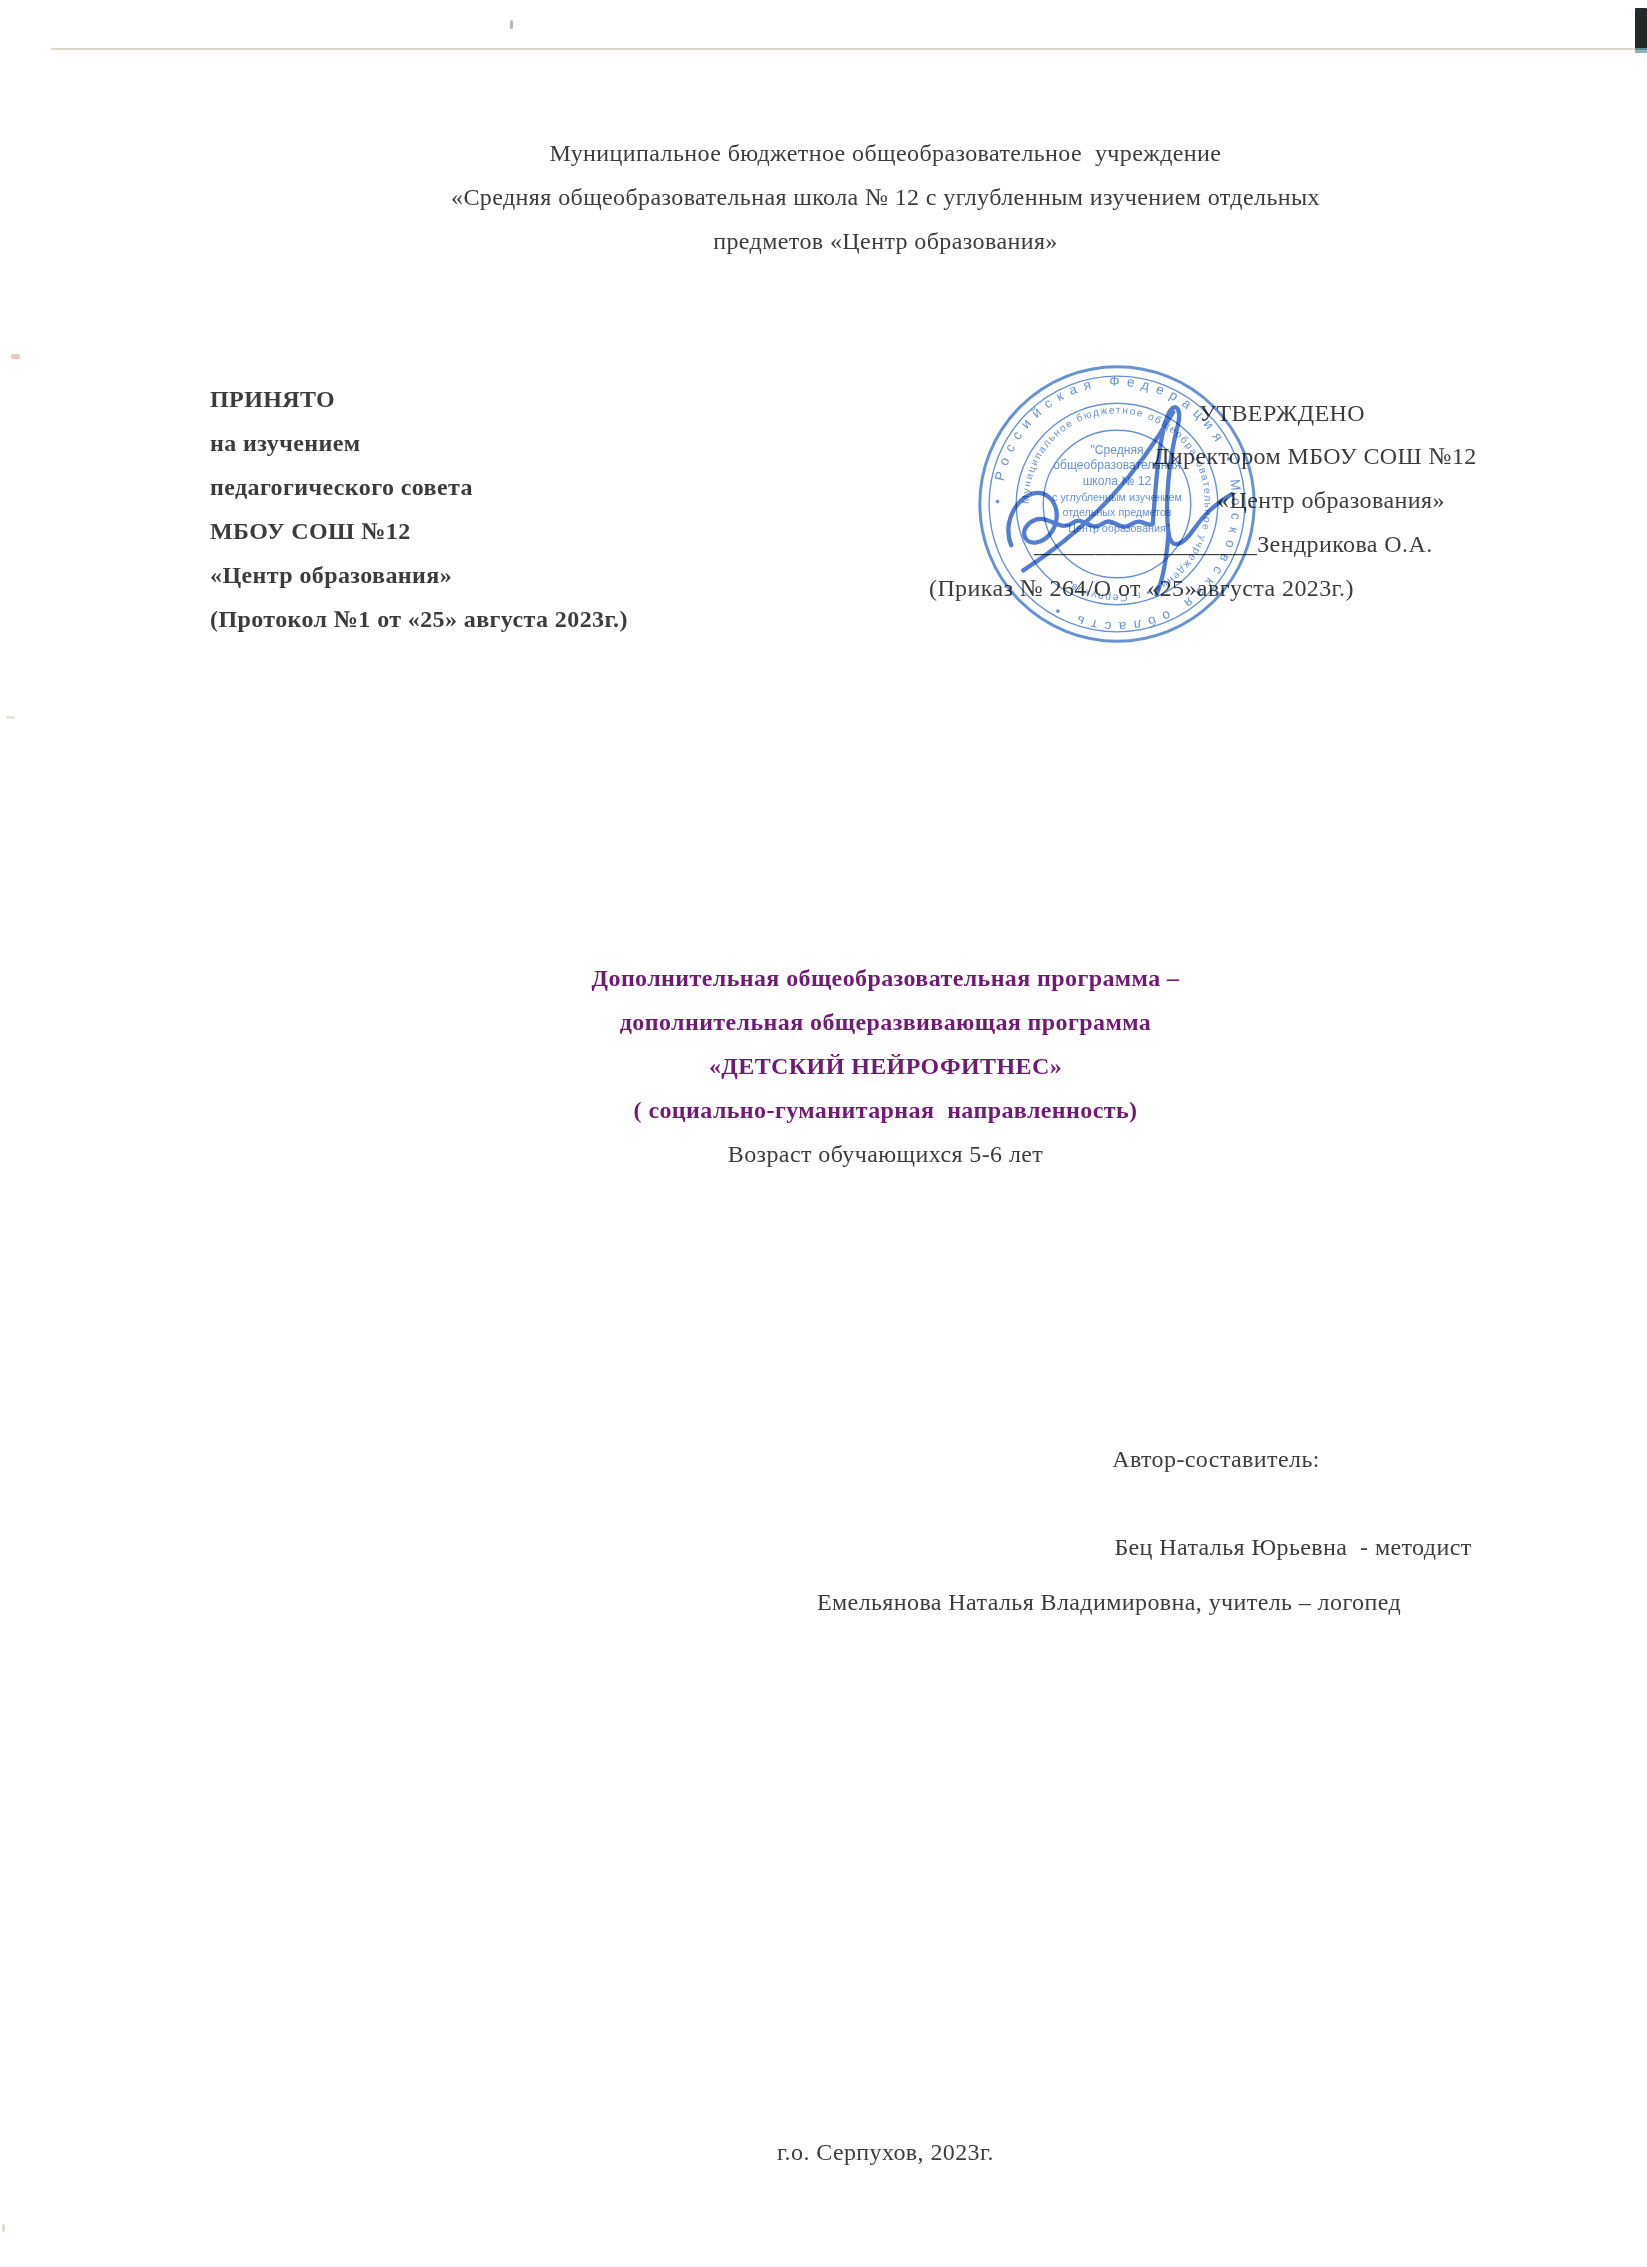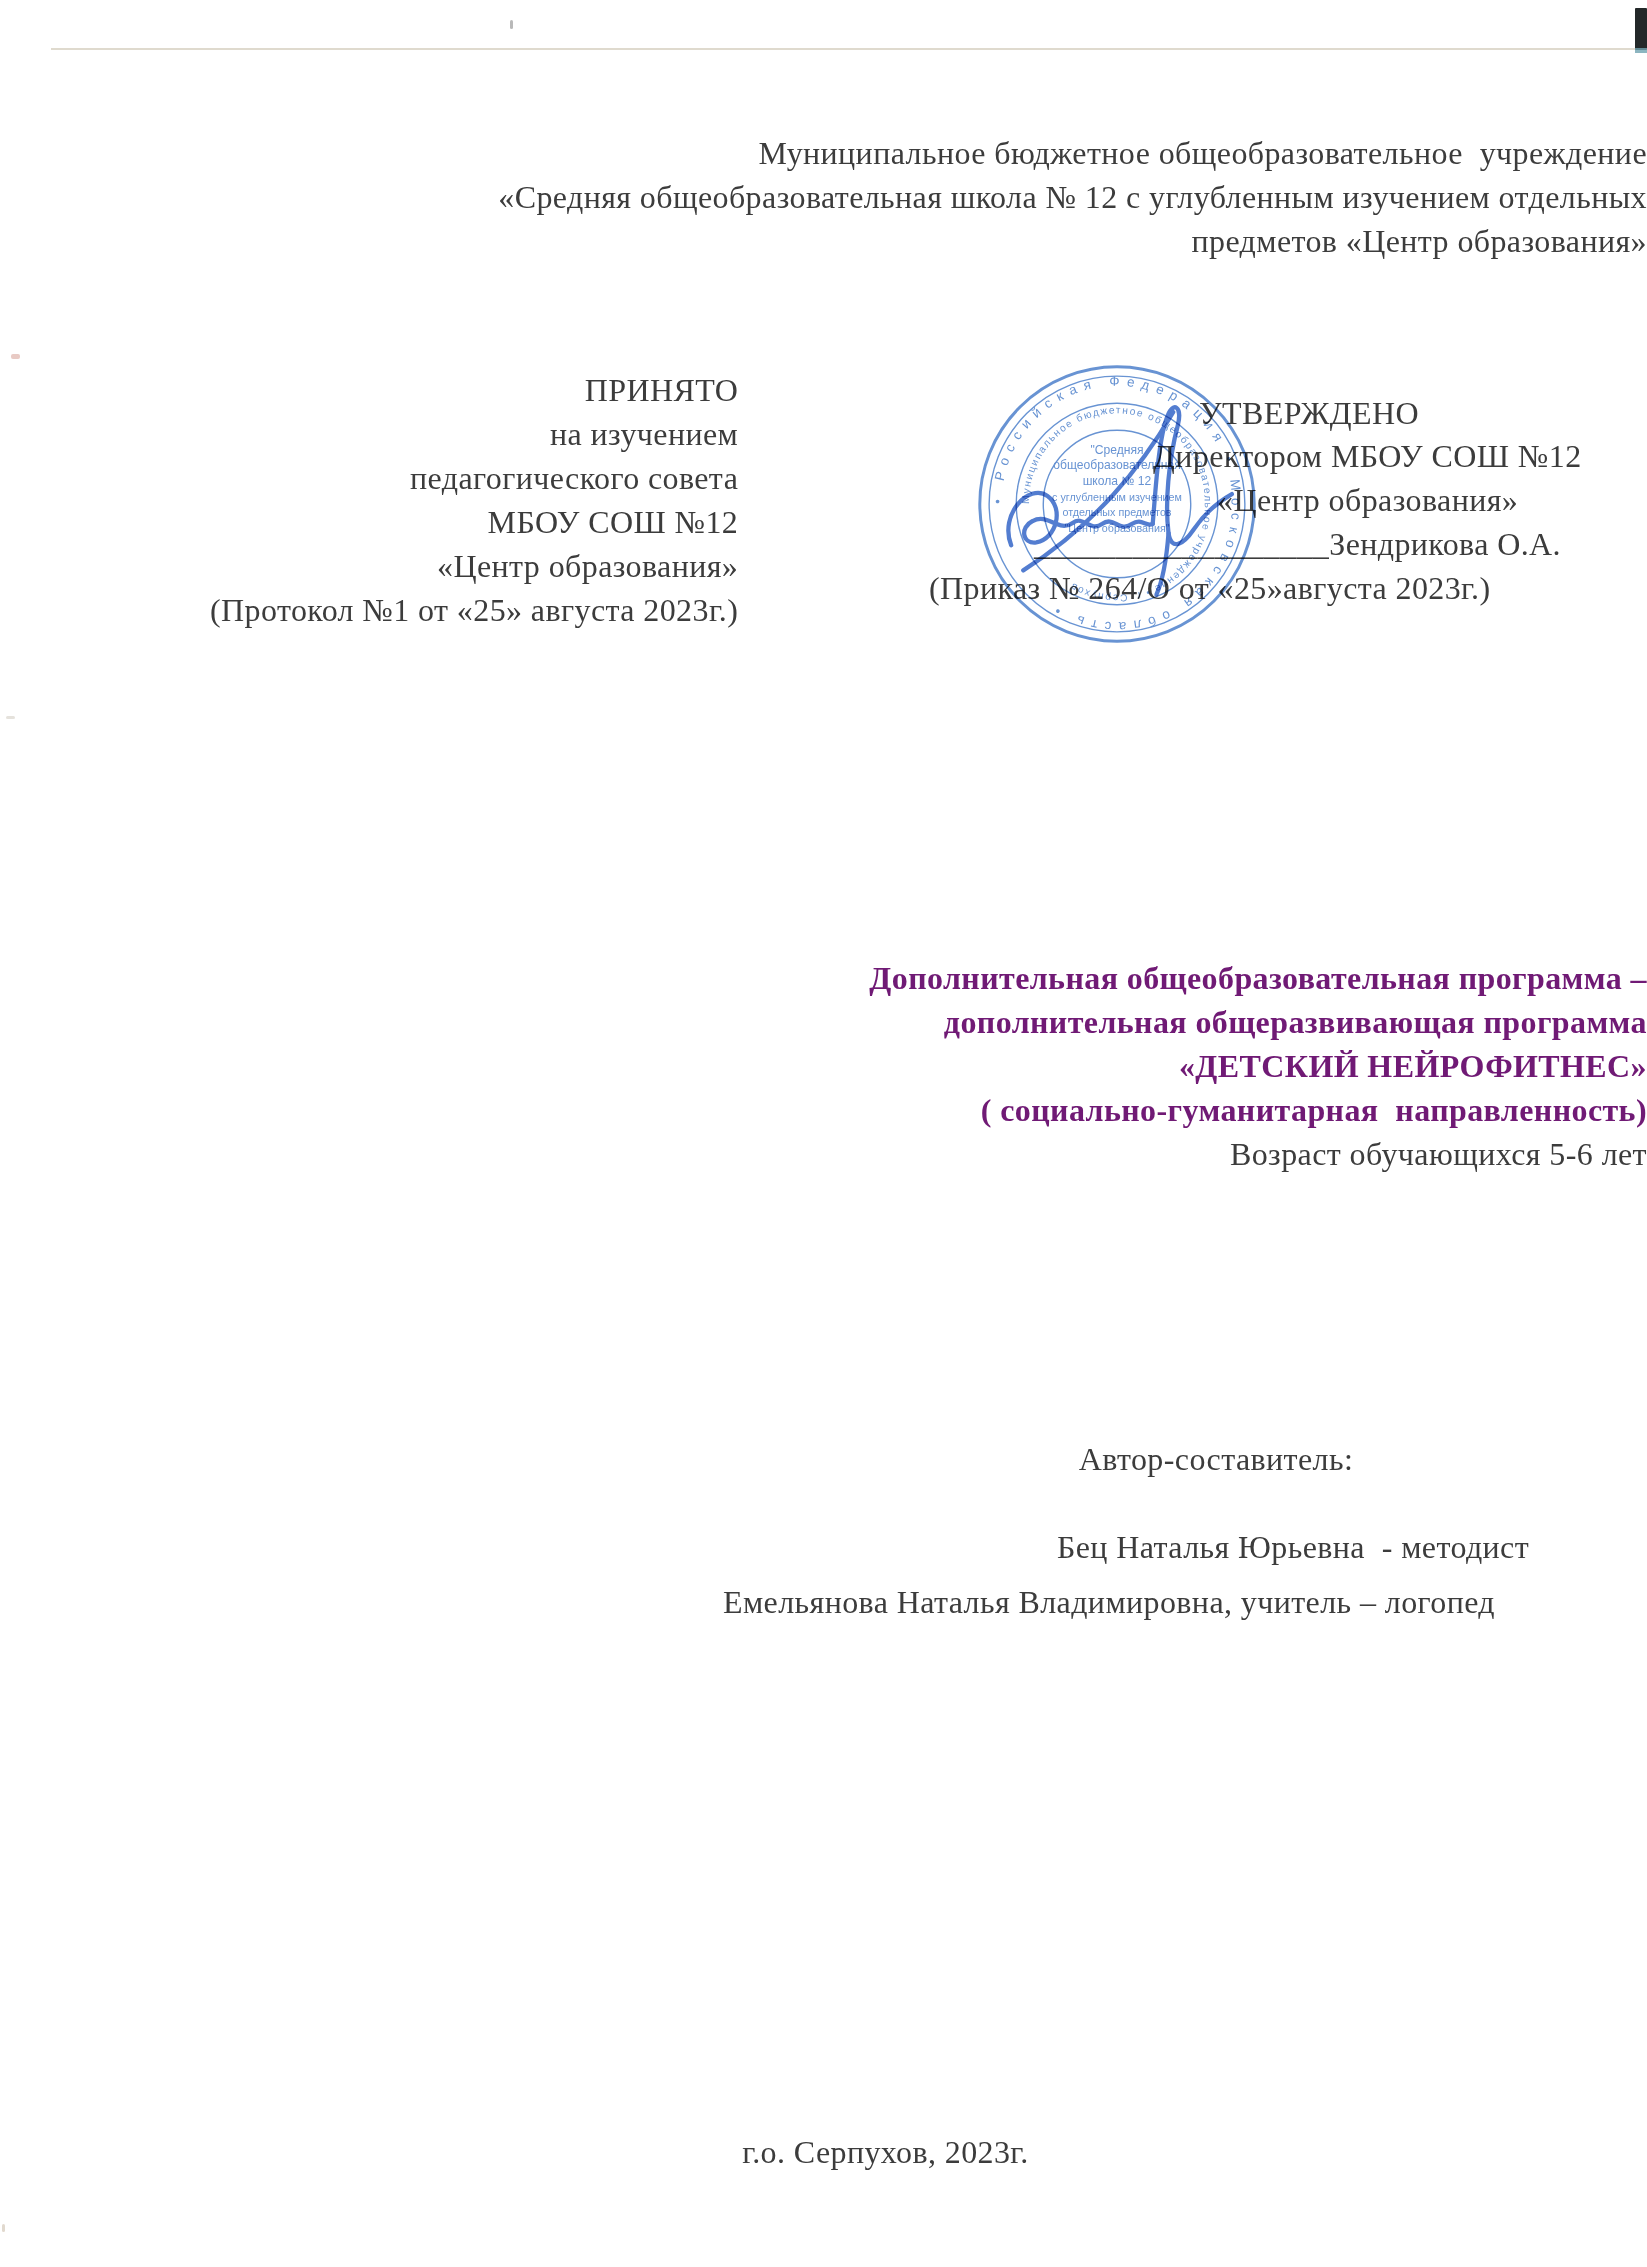--- a/index.html
+++ b/index.html
@@ -4,34 +4,34 @@
 <style>
   html,body{margin:0;padding:0;}
   body{
     width:1647px;height:2267px;
     background:#ffffff;
     position:relative;
     font-family:"Liberation Serif","DejaVu Serif",serif;
     color:#3c3c3c;
     overflow:hidden;
   }
-  .txt{white-space:pre;font-size:32px;line-height:44px;letter-spacing:0.4px;text-align:right;}
+  .txt{white-space:pre;font-size:24px;line-height:44px;letter-spacing:0.4px;}
   .bold{font-weight:bold;color:#701a75;}
 
   
   .top-rule{position:absolute;left:51px;right:0;top:48px;height:1.9px;background:#d9d3c6;opacity:.85;}
   .corner-mark{position:absolute;right:0;top:7.5px;width:12px;height:42px;background:#232829;border-radius:0.9px;}
   .corner-tick{position:absolute;right:0;top:48px;width:12px;height:4.7px;background:#6fa3b0;opacity:.8;}
   .speck{position:absolute;background:#b9a9a2;opacity:.6;border-radius:1.9px;}
 
   
   .header{position:absolute;left:124px;width:1523px;top:131px;text-align:center;}
 
   
-  .accepted{position:absolute;left:210px;top:368px;}
+  .accepted{position:absolute;left:210px;top:377px;font-weight:bold;}
   .approved-line{position:absolute;}
   .l-utv{left:1191px;top:391px;margin-left:8px;}
   .l-dir{left:1153px;top:434px;}
   .l-centr{left:1217px;top:478px;}
   .l-sign{left:1034px;top:522px;}
   .l-prikaz{left:929px;top:566px;}
 
   
   .stamp-svg{position:absolute;left:977px;top:364px;mix-blend-mode:multiply;opacity:.85;}
   .sign-svg{position:absolute;left:932px;top:354px;mix-blend-mode:multiply;opacity:.85;}

